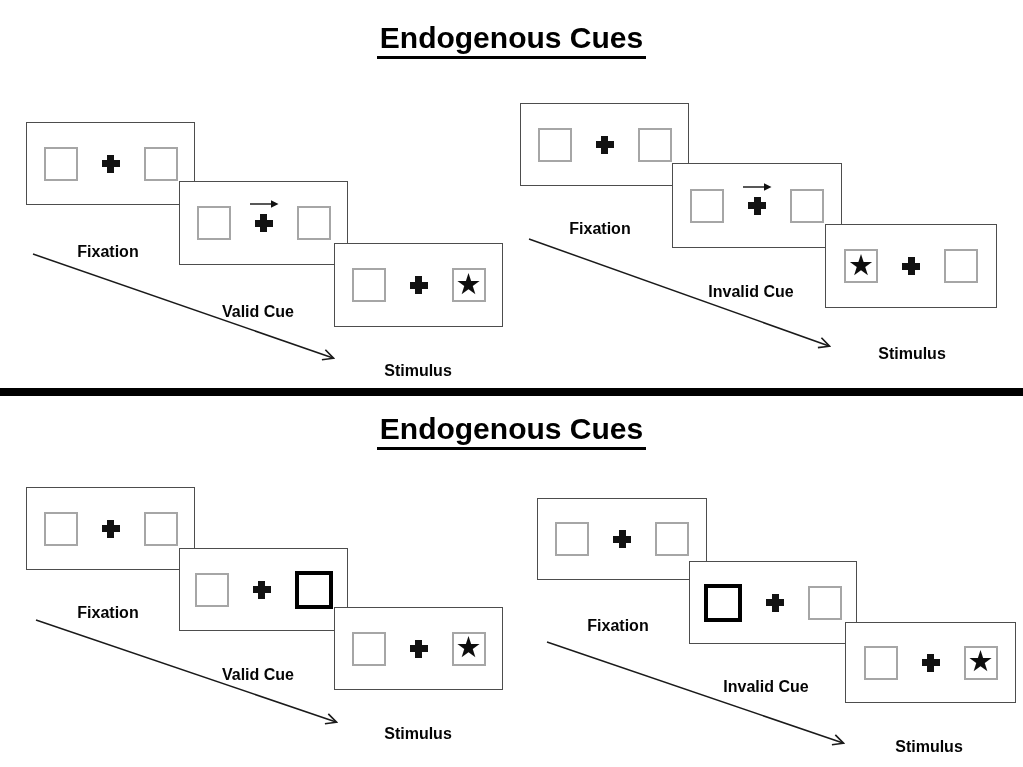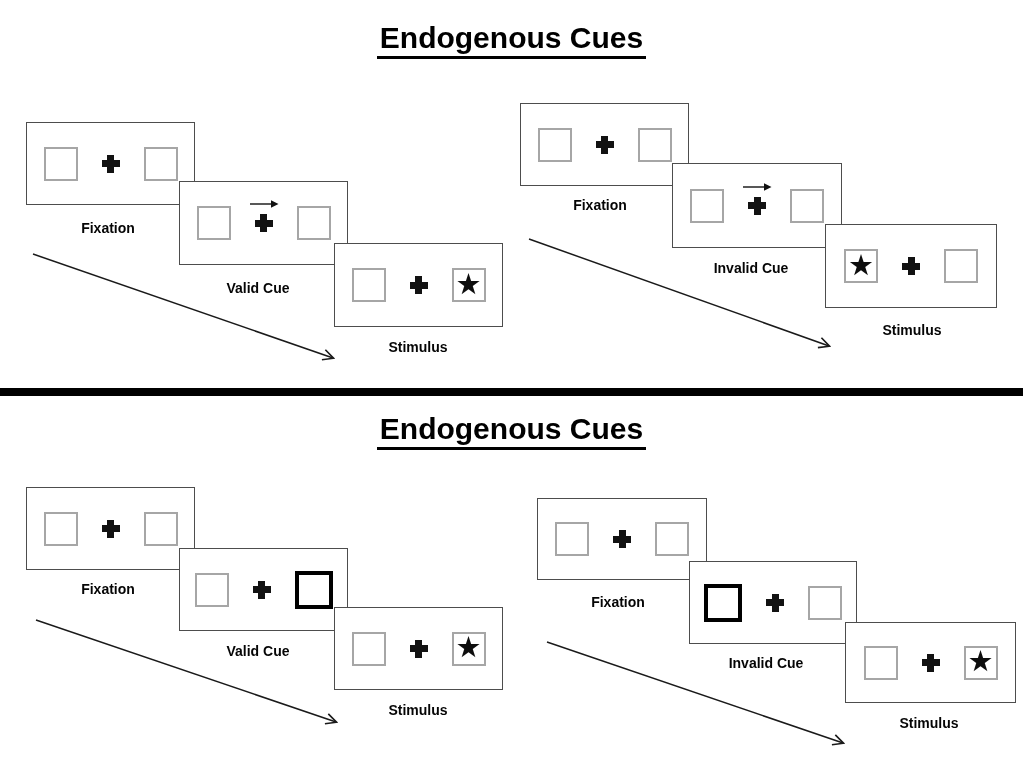--- a/index.html
+++ b/index.html
@@ -23,22 +23,22 @@
         transform:translateY(-1px);}
 
   .cross{position:relative;width:18px;height:18px;flex:0 0 auto;display:inline-block;}
   .cross::before{content:"";position:absolute;left:5.5px;top:0;width:7px;height:18px;background:#121212;}
   .cross::after{content:"";position:absolute;top:5.5px;left:0;width:18px;height:7px;background:#121212;}
 
   .mid{position:relative;width:18px;height:18px;flex:0 0 auto;}
   .mid .cross{position:absolute;left:0;top:0;}
   .cue-arrow{position:absolute;top:-16px;left:-6px;}
 
-  .lbl{position:absolute;width:170px;text-align:center;font-weight:bold;font-size:14px;
-       line-height:22px;color:#050505;}
+  .lbl{position:absolute;width:170px;text-align:center;font-weight:bold;font-size:16px;
+       line-height:22px;color:#050505;margin-top:24px;}
 
   .seq-arrow{position:absolute;}
 </style>
 </head>
 <body>
 
 <div id="canvas">
 
   <div class="title" style="top:22px">
     <span>Endogenous Cues</span>

